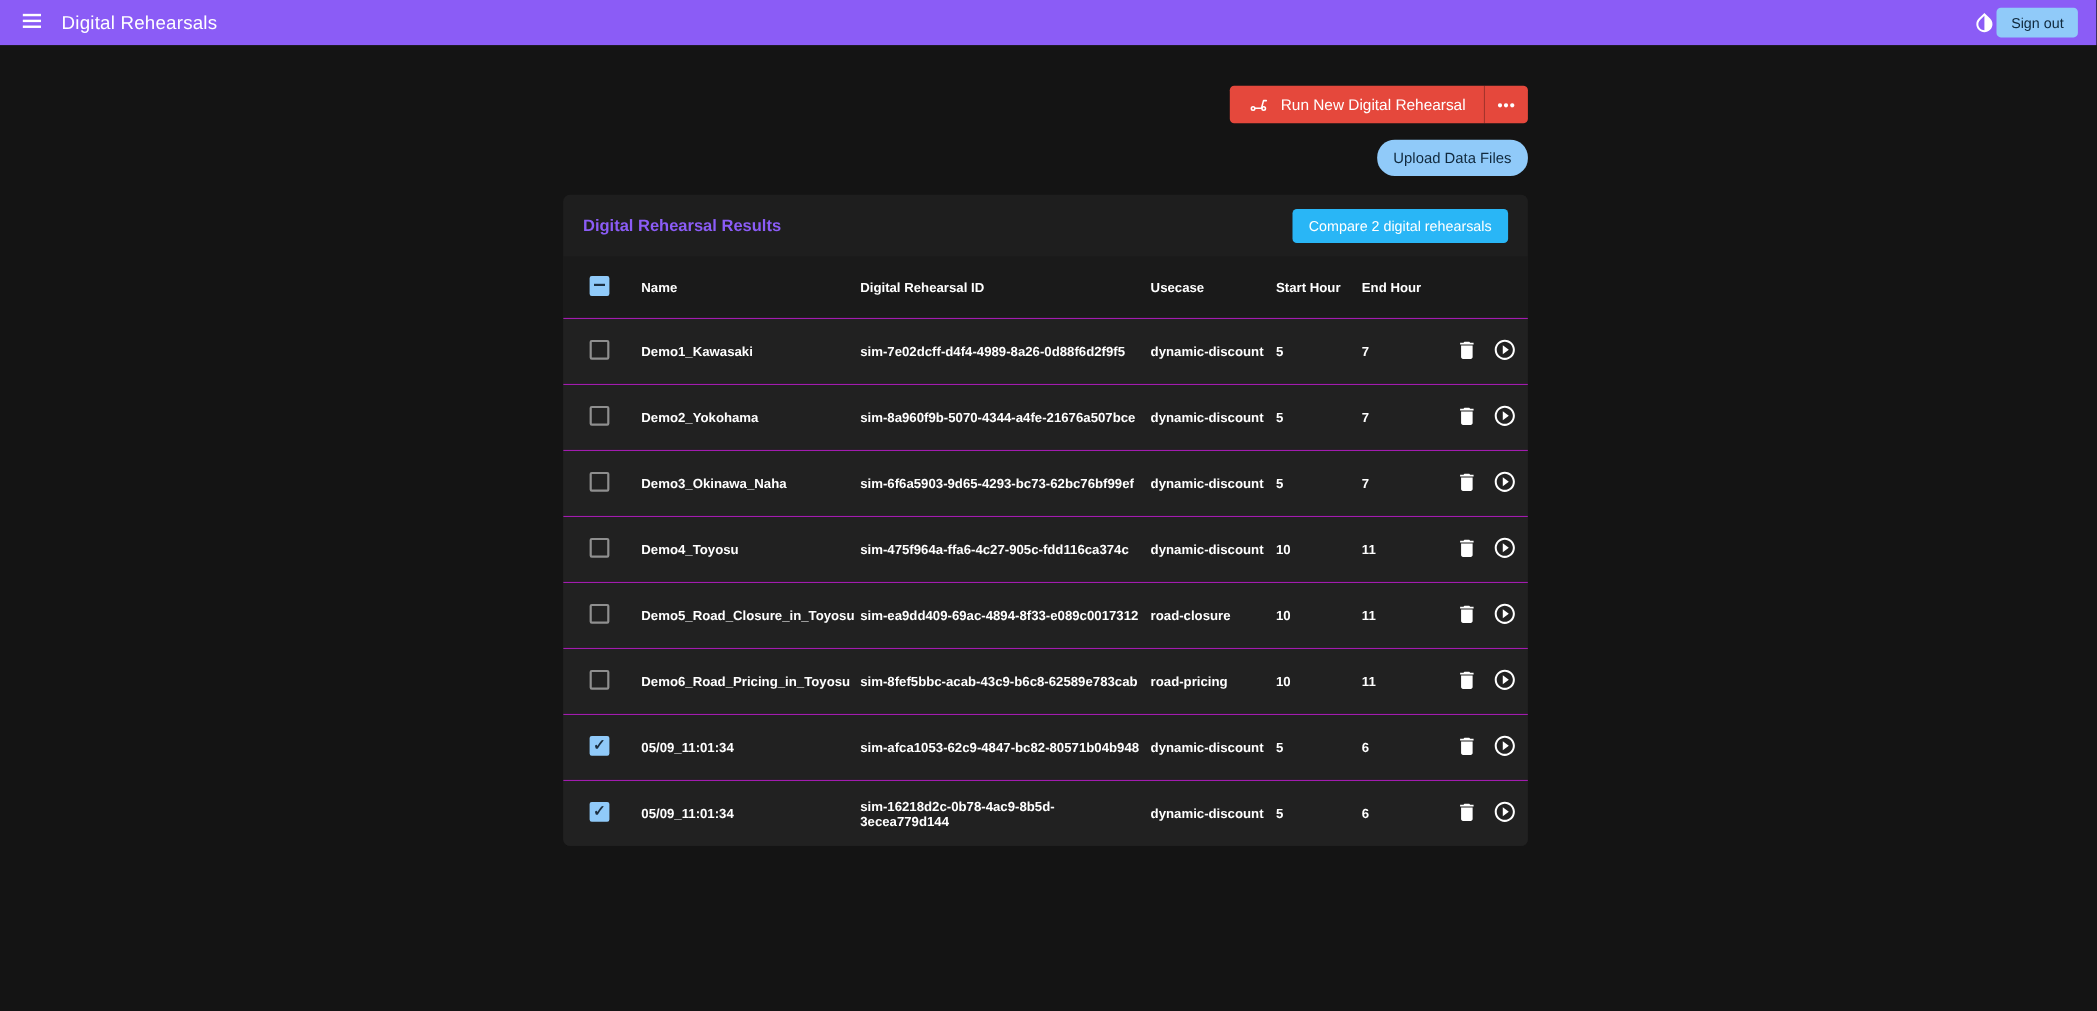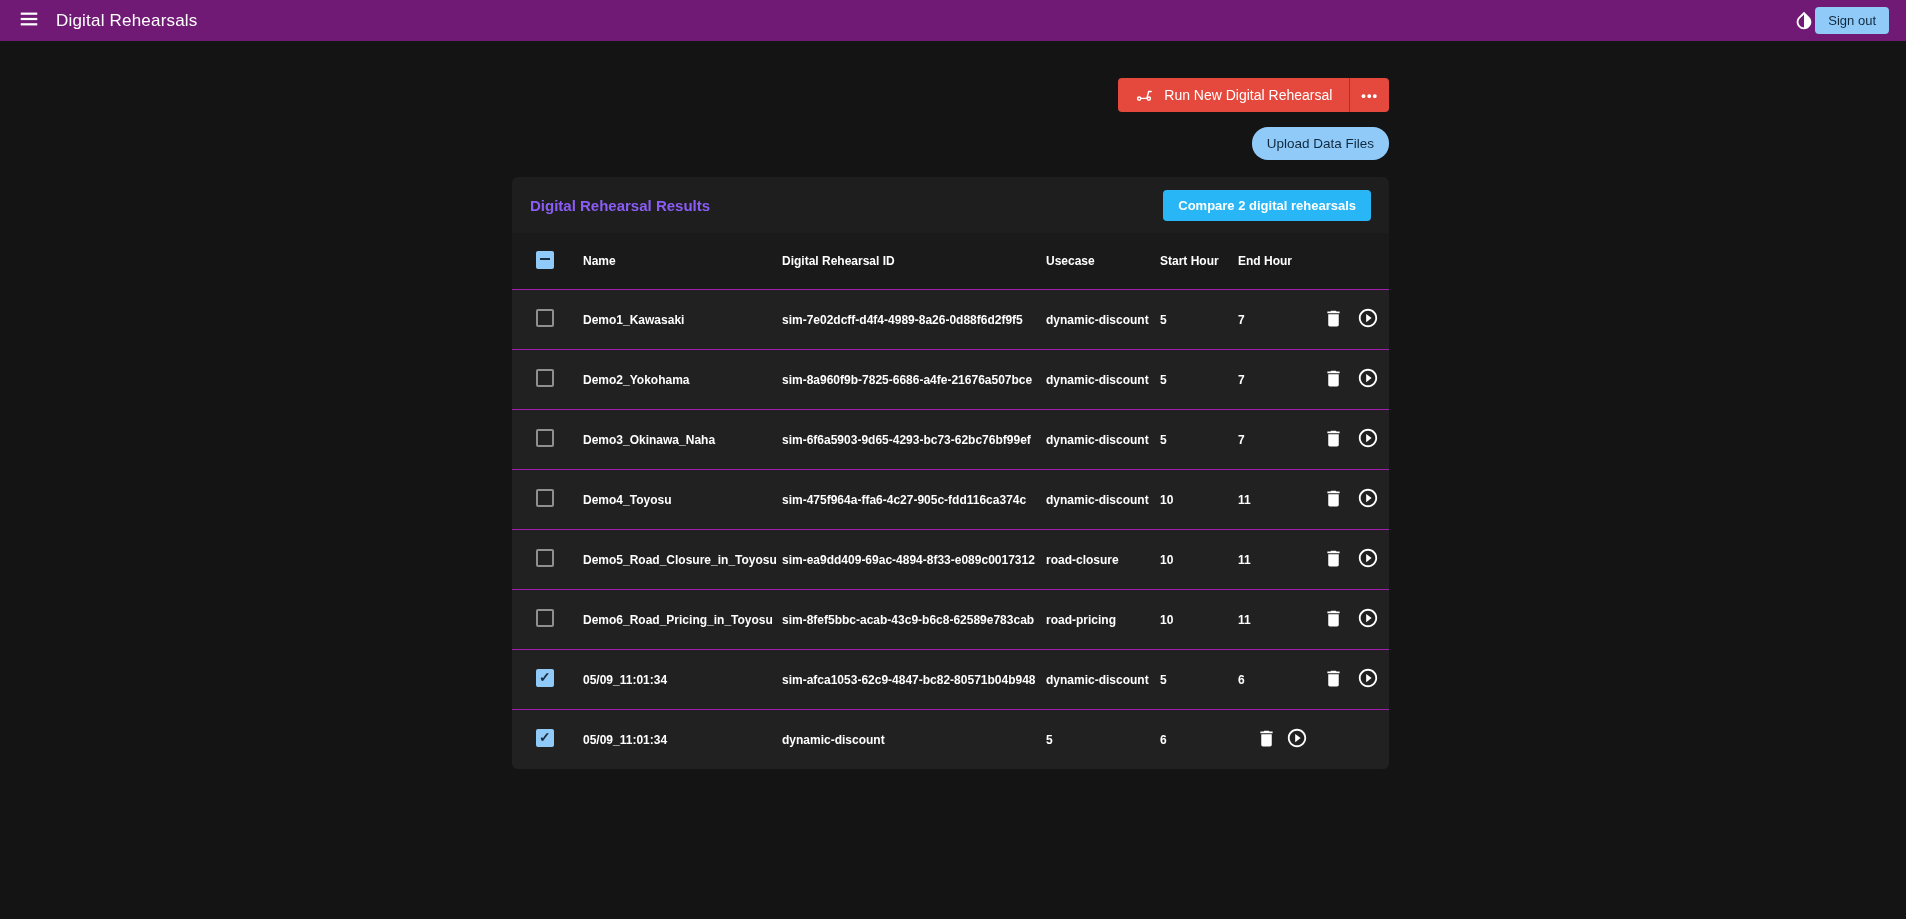--- a/index.html
+++ b/index.html
@@ -7,21 +7,21 @@
   body {
     background: #141414;
     font-family: "Liberation Sans", sans-serif;
     color: #fff;
     overflow: hidden;
   }
 
   
   .navbar {
     height: 41px;
-    background: #701a75;
+    background: #8b5cf6;
     display: flex;
     align-items: center;
     padding: 0 17px;
   }
   .menu-btn {
     background: none; border: none; cursor: pointer;
     width: 24px; height: 24px; display: flex; align-items: center; justify-content: center;
     padding: 0;
   }
   .navbar-title {
@@ -105,21 +105,21 @@
     align-items: center;
     justify-content: space-between;
     padding: 14px 18px;
     height: 56px;
   }
   .card-title { font-size: 15px; font-weight: 700; color: #8b5cf6; }
   .compare-btn {
     background: #29b6f6;
     color: #fff;
     border: none; border-radius: 4px; cursor: pointer;
-    font-family: inherit; font-size: 13px; font-weight: 700;
+    font-family: inherit; font-size: 13px; font-weight: 400;
     padding: 8px 15px;
   }
 
   
   .trow {
     display: grid;
     grid-template-columns: 71px 199px 264px 114px 78px 64px auto;
     align-items: center;
     height: 60px;
   }
@@ -251,21 +251,21 @@
         </span>
       </button>
     </div>
   </div>
 
   <div class="trow">
     <div class="cell cell-cb">
       <span class="cb"></span>
     </div>
     <div class="cell">Demo2_Yokohama</div>
-    <div class="cell">sim-8a960f9b-7825-6686-a4fe-21676a507bce</div>
+    <div class="cell">sim-8a960f9b-5070-4344-a4fe-21676a507bce</div>
     <div class="cell">dynamic-discount</div>
     <div class="cell">5</div>
     <div class="cell">7</div>
     <div class="cell cell-actions">
       <button class="icon-btn">
         <span>
           <svg width="21" height="21" viewBox="0 0 24 24" fill="#fff">
             <path d="M6 19c0 1.1.9 2 2 2h8c1.1 0 2-.9 2-2V7H6v12zM19 4h-3.5l-1-1h-5l-1 1H5v2h14V4z"></path>
           </svg>
         </span>
@@ -413,20 +413,21 @@
         </span>
       </button>
     </div>
   </div>
 
   <div class="trow">
     <div class="cell cell-cb">
       <span class="cb cb--checked"></span>
     </div>
     <div class="cell">05/09_11:01:34</div>
+    <div class="cell">sim-16218d2c-0b78-4ac9-8b5d-3ecea779d144</div>
     <div class="cell">dynamic-discount</div>
     <div class="cell">5</div>
     <div class="cell">6</div>
     <div class="cell cell-actions">
       <button class="icon-btn">
         <span>
           <svg width="21" height="21" viewBox="0 0 24 24" fill="#fff">
             <path d="M6 19c0 1.1.9 2 2 2h8c1.1 0 2-.9 2-2V7H6v12zM19 4h-3.5l-1-1h-5l-1 1H5v2h14V4z"></path>
           </svg>
         </span>

